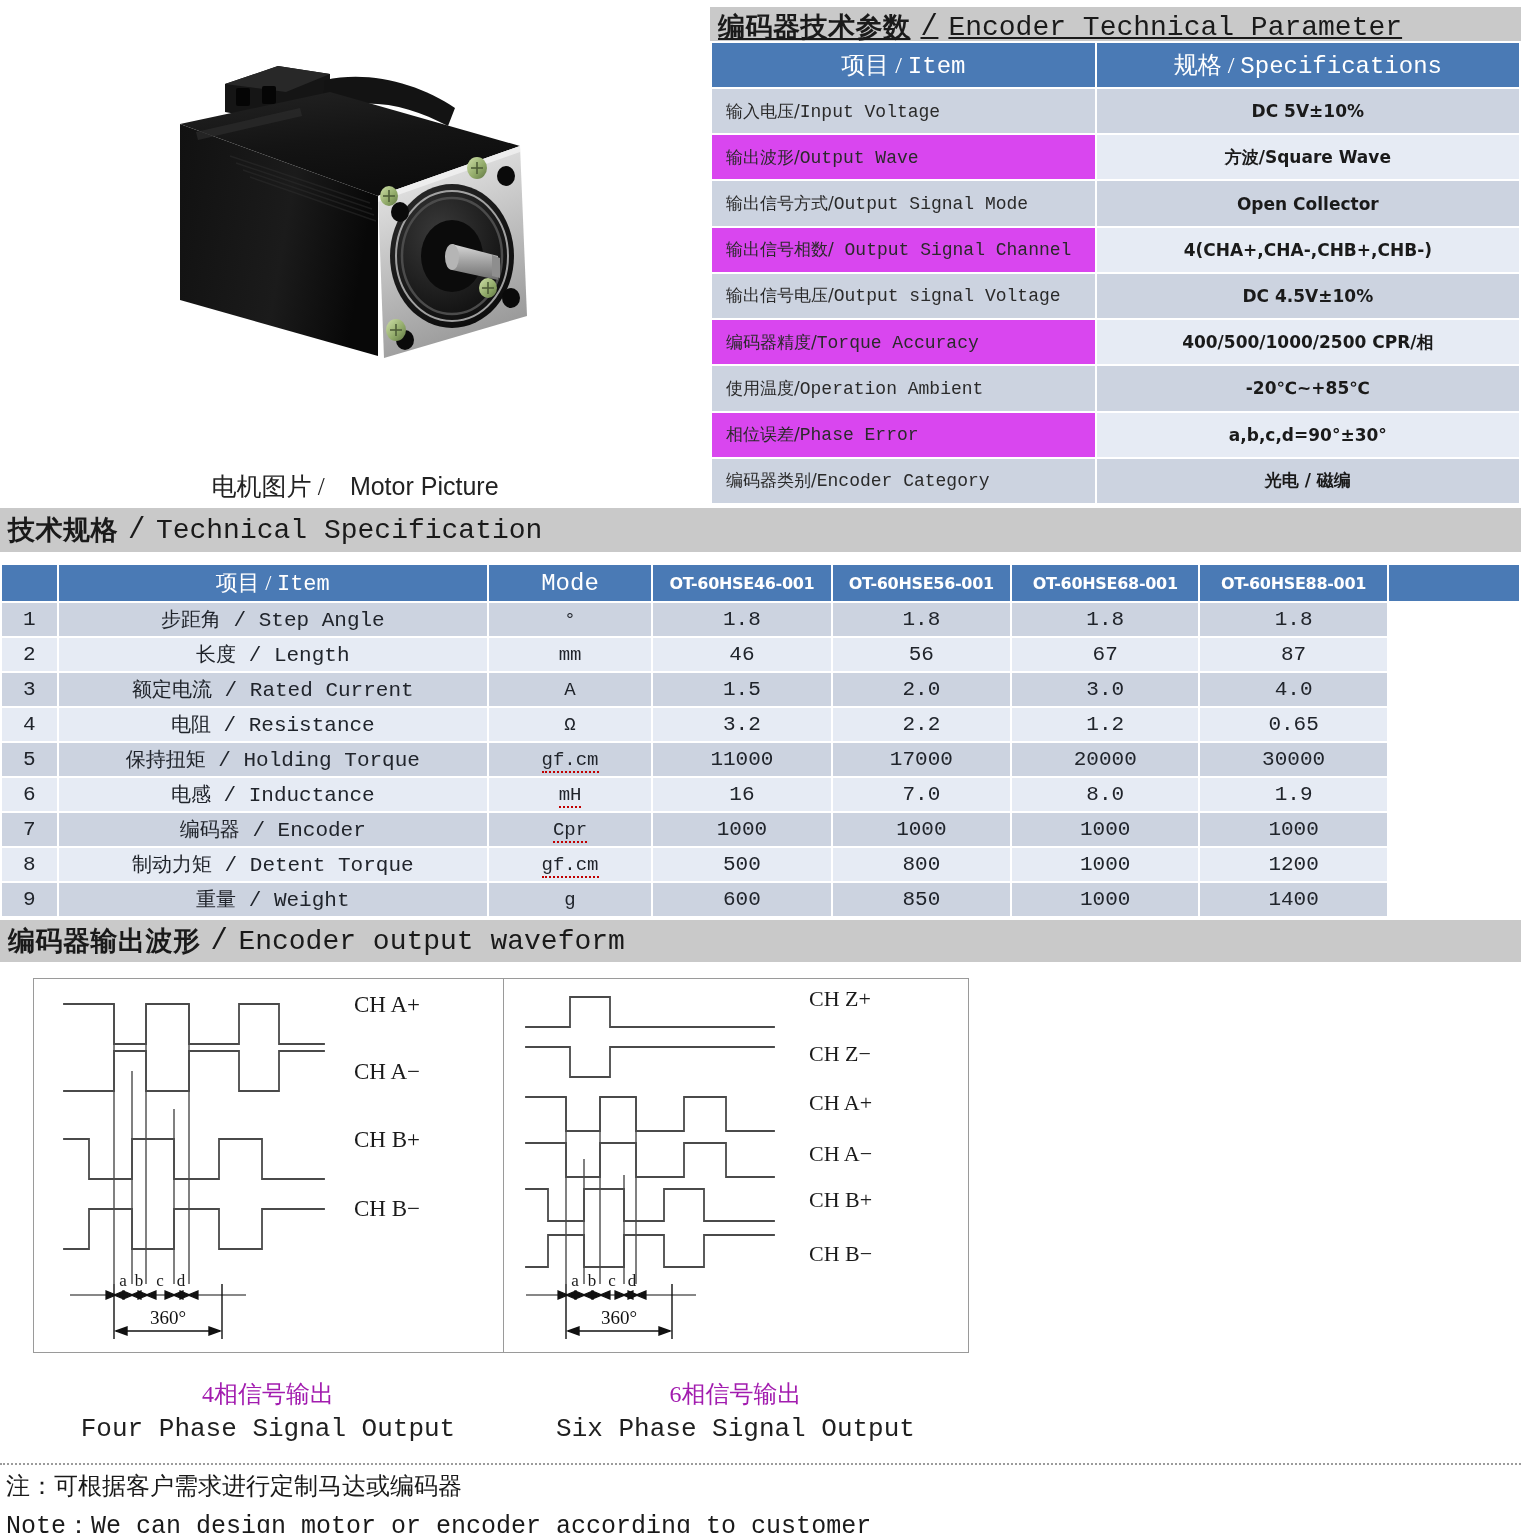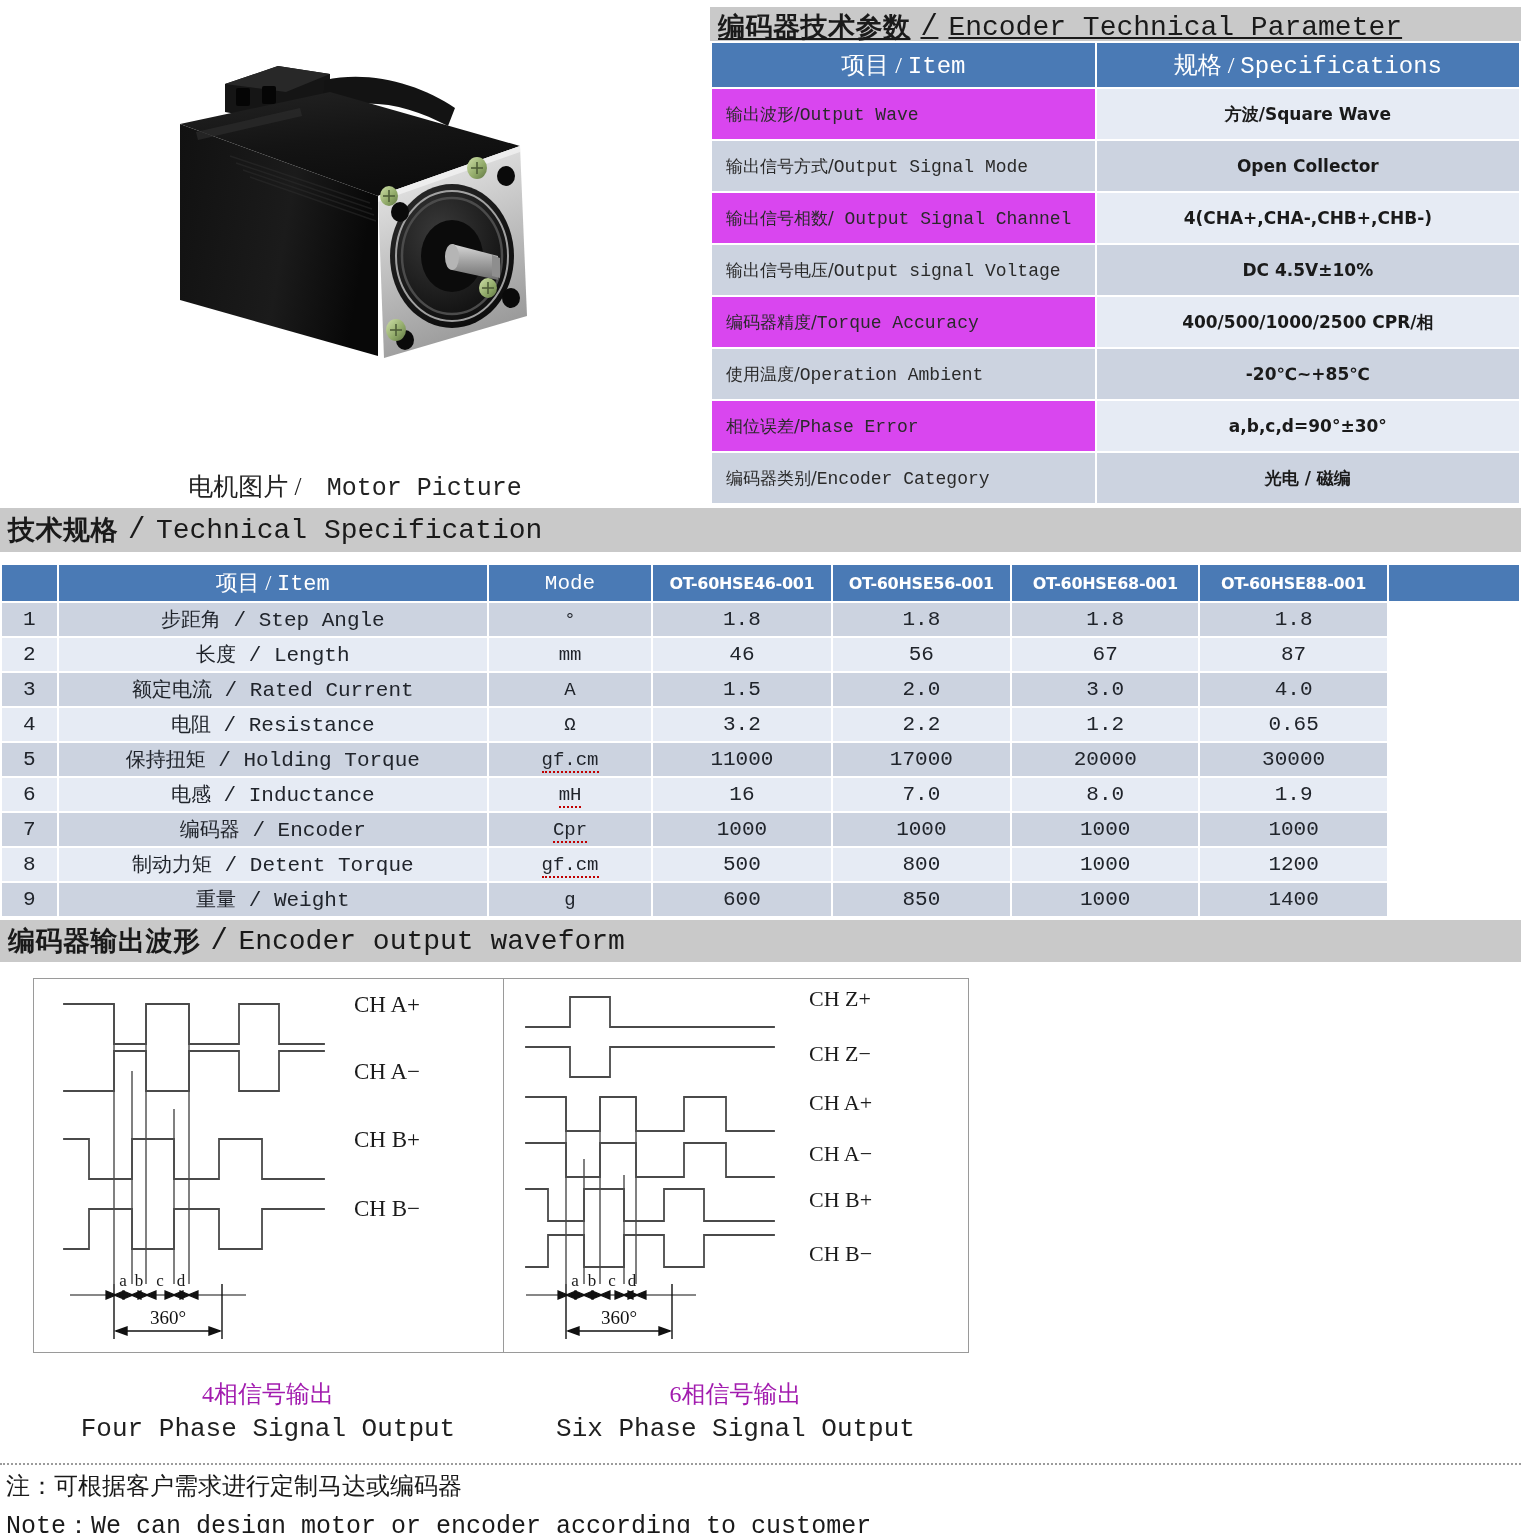--- a/index.html
+++ b/index.html
@@ -72,21 +72,21 @@
 
   
   #motor-picture-area {
     position: absolute; left: 0; top: 0; width: 710px; height: 460px;
   }
   #motor-caption {
     position: absolute; left: 0; top: 470px; width: 710px;
     text-align: center; font-size: 25px; color: #222;
   }
   #motor-caption .cn { font-family: "DejaVu Sans", sans-serif; }
-  #motor-caption .en { font-family: Liberation Mono, monospace; margin-left: 19px; }
+  #motor-caption .en { font-family: Liberation Sans, sans-serif; margin-left: 19px; }
 
   
   #spec-banner { left: 0; top: 508px; width: 1521px; height: 44px; }
   #wave-banner { left: 0; top: 920px; width: 1521px; height: 42px; }
 
   
   #spec-table {
     position: absolute;
     left: 0; top: 563px;
     width: 1521px;
@@ -103,21 +103,21 @@
   }
   #spec-table th.model {
     font-family: "DejaVu Sans", sans-serif;
     font-size: 16px;
     font-weight: bold;
     letter-spacing: -0.3px;
     text-align: center;
   }
   #spec-table th .cn { font-family: "DejaVu Sans", sans-serif; }
   #spec-table th .en { font-family: "Liberation Mono", monospace; }
-  #spec-table th.mode { font-family: "Liberation Mono", monospace; font-size: 21px; }
+  #spec-table th.mode { font-family: "Liberation Mono", monospace; font-size: 24px; }
   #spec-table td {
     height: 33px;
     text-align: center;
     vertical-align: middle;
     background: #ccd3e0;
     font-size: 21px;
     color: #20242b;
     font-family: "Liberation Mono", monospace;
   }
   #spec-table tr.alt td { background: #e6ebf4; }
@@ -288,20 +288,24 @@
           <span class="en">Item</span>
         </th>
         <th>
           <span class="cn">规格</span>
           <span class="sep">/</span>
           <span class="en">Specifications</span>
         </th>
       </tr>
     </thead>
     <tbody>
+      <tr>
+        <td class="item"><span class="cn">输入电压/</span><span class="en">Input Voltage</span></td>
+        <td class="spec">DC 5V±10%</td>
+      </tr>
       <tr class="alt">
         <td class="item"><span class="cn">输出波形/</span><span class="en">Output Wave</span></td>
         <td class="spec">方波/Square Wave</td>
       </tr>
       <tr>
         <td class="item"><span class="cn">输出信号方式/</span><span class="en">Output Signal Mode</span></td>
         <td class="spec">Open Collector</td>
       </tr>
       <tr class="alt">
         <td class="item"><span class="cn">输出信号相数/</span><span class="en"> Output Signal Channel</span></td>

